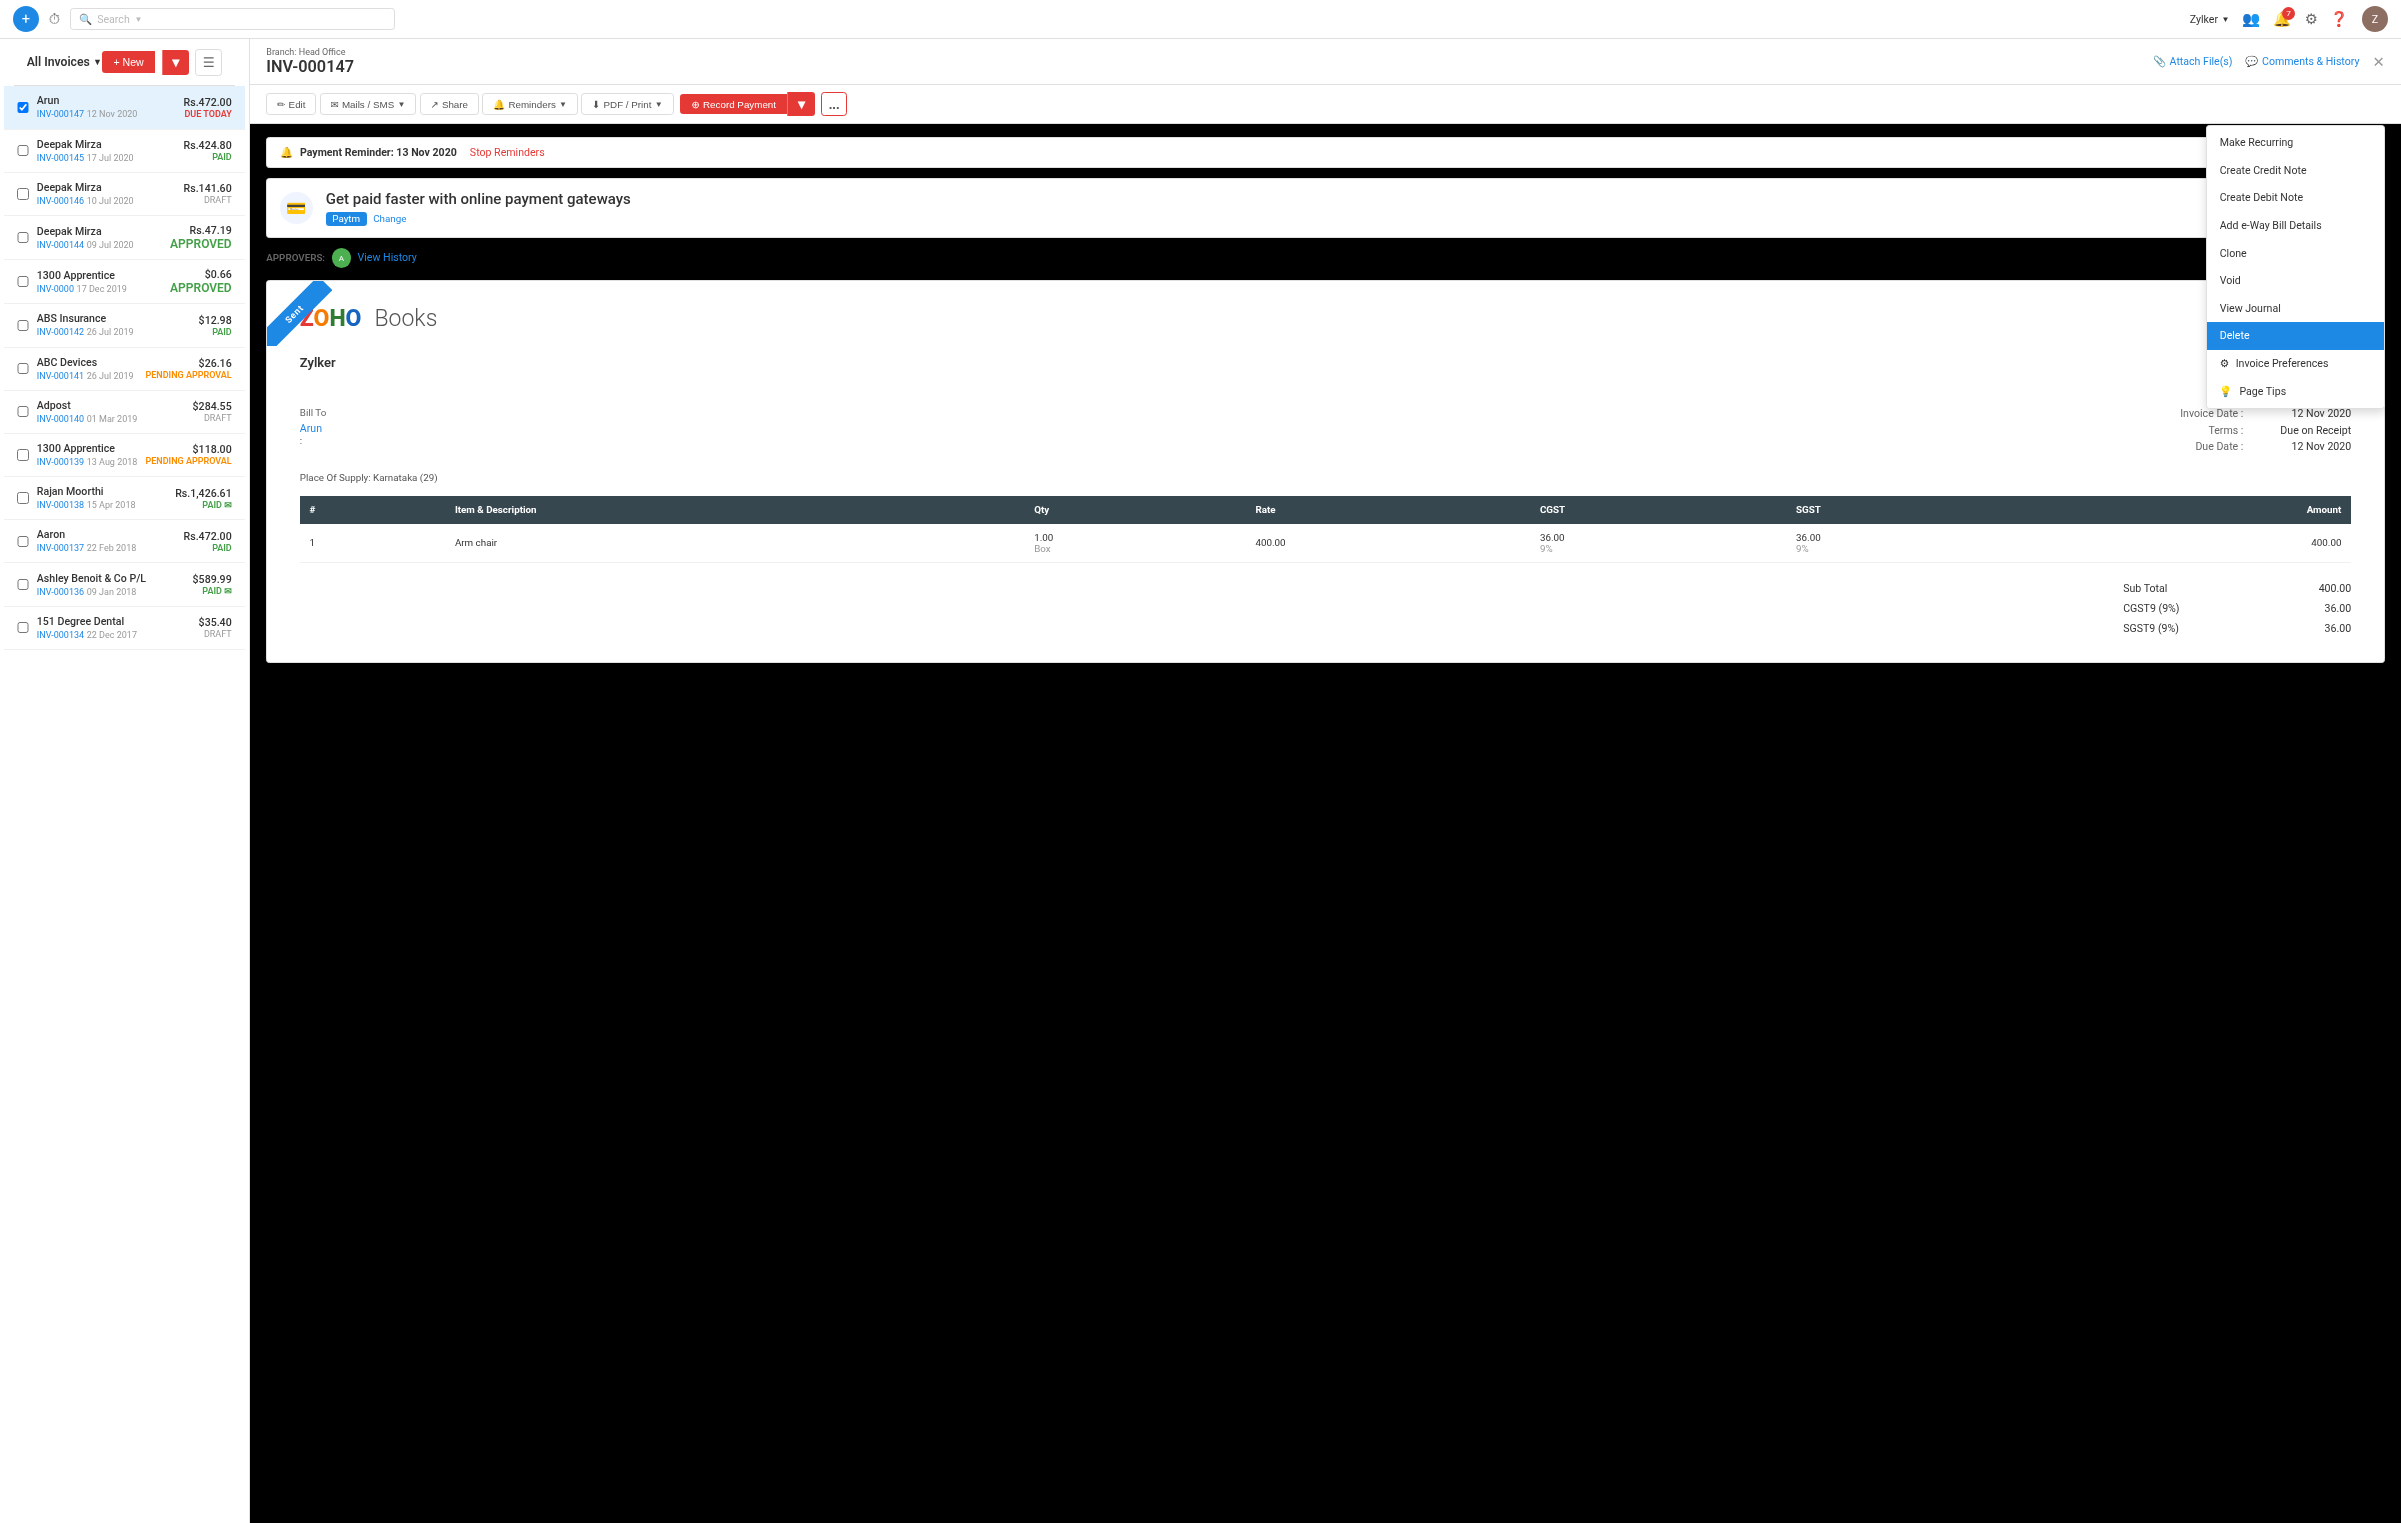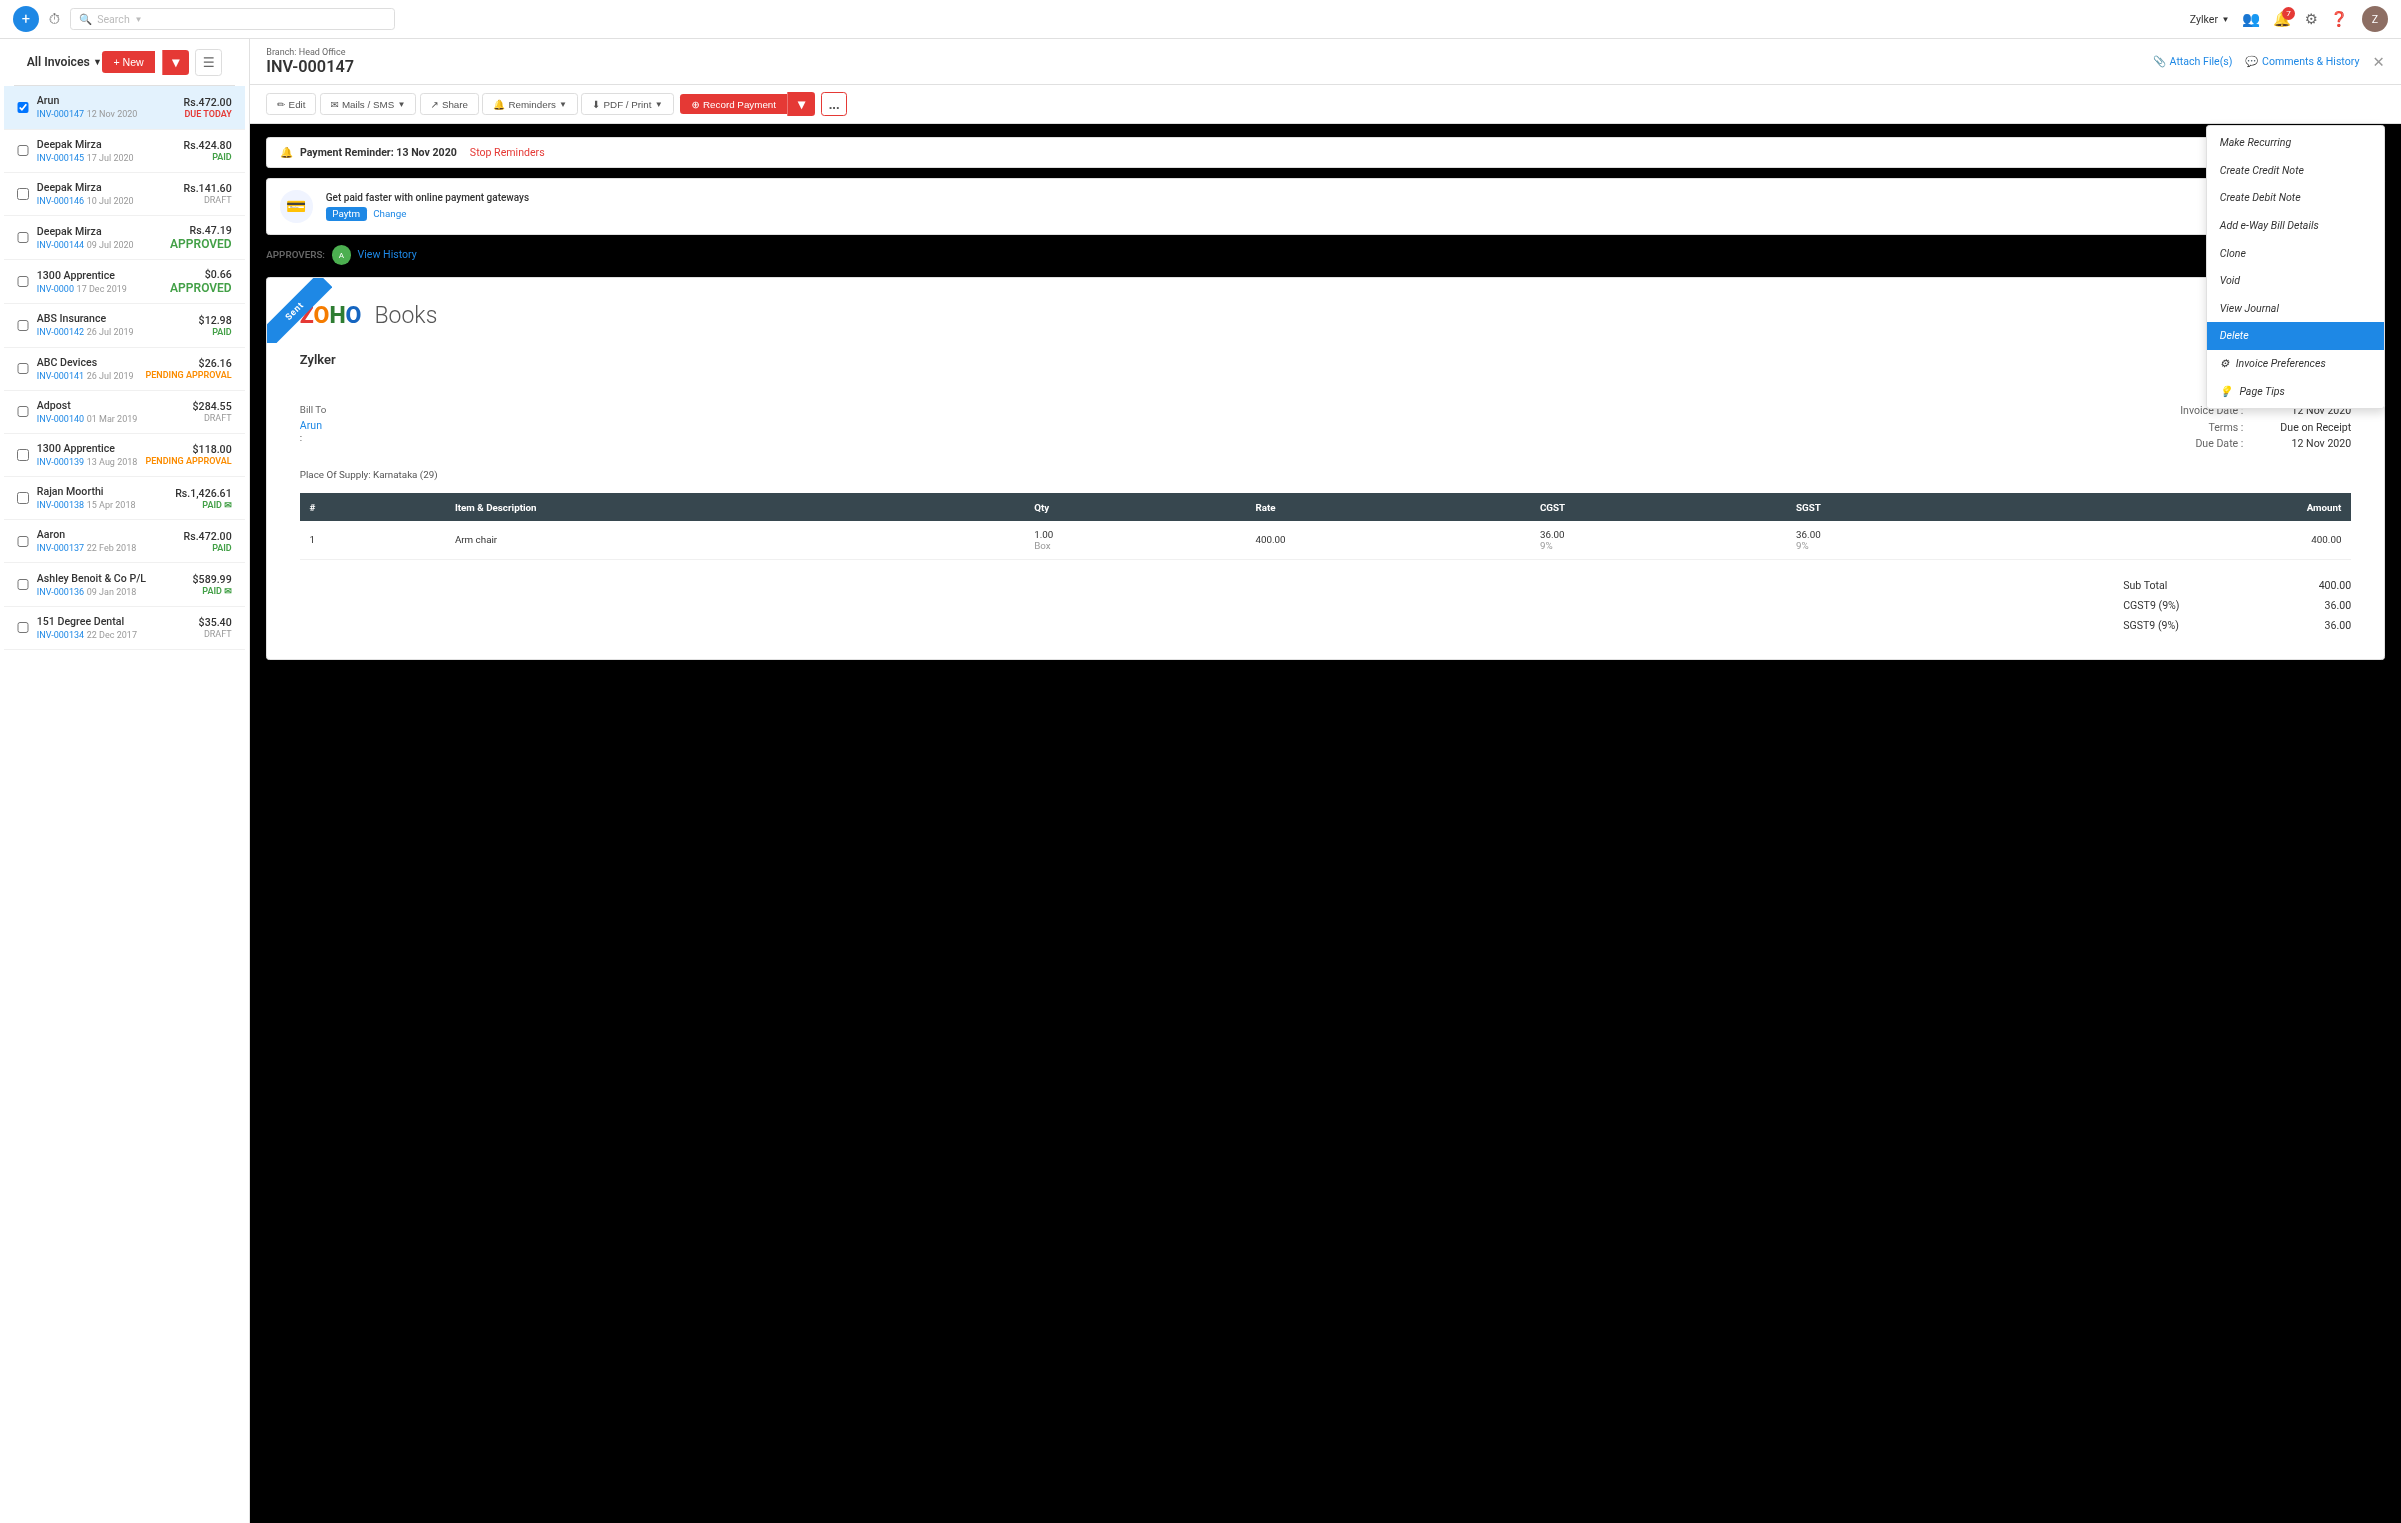--- a/index.html
+++ b/index.html
@@ -68,35 +68,35 @@
     .tb-btn-primary { background: #e53935; color: #fff; border: none; border-radius: 3.3px 0 0 3.3px; padding: 4.9px 11.4px; font-size: 9.8px; cursor: pointer; display: flex; align-items: center; gap: 3.3px; }
     .tb-btn-arrow { background: #e53935; color: #fff; border: none; border-left: 0.8px solid rgba(255,255,255,0.3); border-radius: 0 3.3px 3.3px 0; padding: 4.9px 6.5px; cursor: pointer; }
     .tb-btn-more { background: none; border: 1.6px solid #e53935; border-radius: 3.3px; padding: 3.3px 6.5px; font-size: 13px; cursor: pointer; color: #555; font-weight: bold; position: relative; }
 
     
     .dropdown-menu {
       position: absolute; top: calc(100% + 1.6px); right: 16.3px; background: #fff;
       border: 0.8px solid #e0e0e0; border-radius: 3.3px; box-shadow: 0 3.3px 9.8px rgba(0,0,0,0.15);
       z-index: 200; min-width: 179px; padding: 3.3px 0;
     }
-    .dropdown-item { padding: 7.3px 13px; font-size: 10.6px; cursor: pointer; color: #333; display: flex; gap: 6.5px; font-style: italic; }
+    .dropdown-item { padding: 7.3px 13px; font-size: 10.6px; cursor: pointer; color: #333; display: flex; gap: 6.5px; }
     .dropdown-item.highlighted { background: #1e88e5; color: #fff; }
 
     
     .invoice-body { flex: 1; overflow-y: auto; padding: 13px 16.3px; }
 
     
     .reminder-bar { background: #fff; border: 0.8px solid #e0e0e0; border-radius: 3.3px; padding: 8.1px 13px; margin-bottom: 9.8px; display: flex; align-items: center; gap: 6.5px; font-size: 10.6px; }
     .reminder-icon { color: #666; }
     .reminder-stop { color: #e53935; cursor: pointer; margin-left: 6.5px; }
 
     
     .payment-banner { background: #fff; border: 0.8px solid #e0e0e0; border-radius: 3.3px; padding: 11.4px 13px; margin-bottom: 9.8px; display: flex; align-items: center; gap: 13px; position: relative; }
     .payment-icon { width: 32.5px; height: 32.5px; background: #f0f4ff; border-radius: 50%; display: flex; align-items: center; justify-content: center; font-size: 16.3px; flex-shrink: 0; }
-    .payment-text { font-size: 10px; font-weight: 500; }
+    .payment-text { font-size: 15px; font-weight: 500; }
     .payment-badge { background: #1e88e5; color: #fff; border-radius: 3.3px; padding: 1.6px 6.5px; font-size: 9.8px; cursor: pointer; }
     .payment-change { color: #1e88e5; cursor: pointer; font-size: 9.8px; }
     .record-offline-btn { position: absolute; right: 13px; background: #e53935; color: #fff; border: none; border-radius: 3.3px; padding: 6.5px 14.6px; font-size: 10.6px; cursor: pointer; font-weight: 500; }
 
     
     .approvers-bar { display: flex; align-items: center; gap: 6.5px; margin-bottom: 12px; font-size: 10.6px; color: #666; }
     .approver-avatar { width: 19.5px; height: 19.5px; border-radius: 50%; background: #4caf50; display: flex; align-items: center; justify-content: center; color: #fff; font-size: 8.1px; }
     .view-history { color: #1e88e5; cursor: pointer; }
 
     

